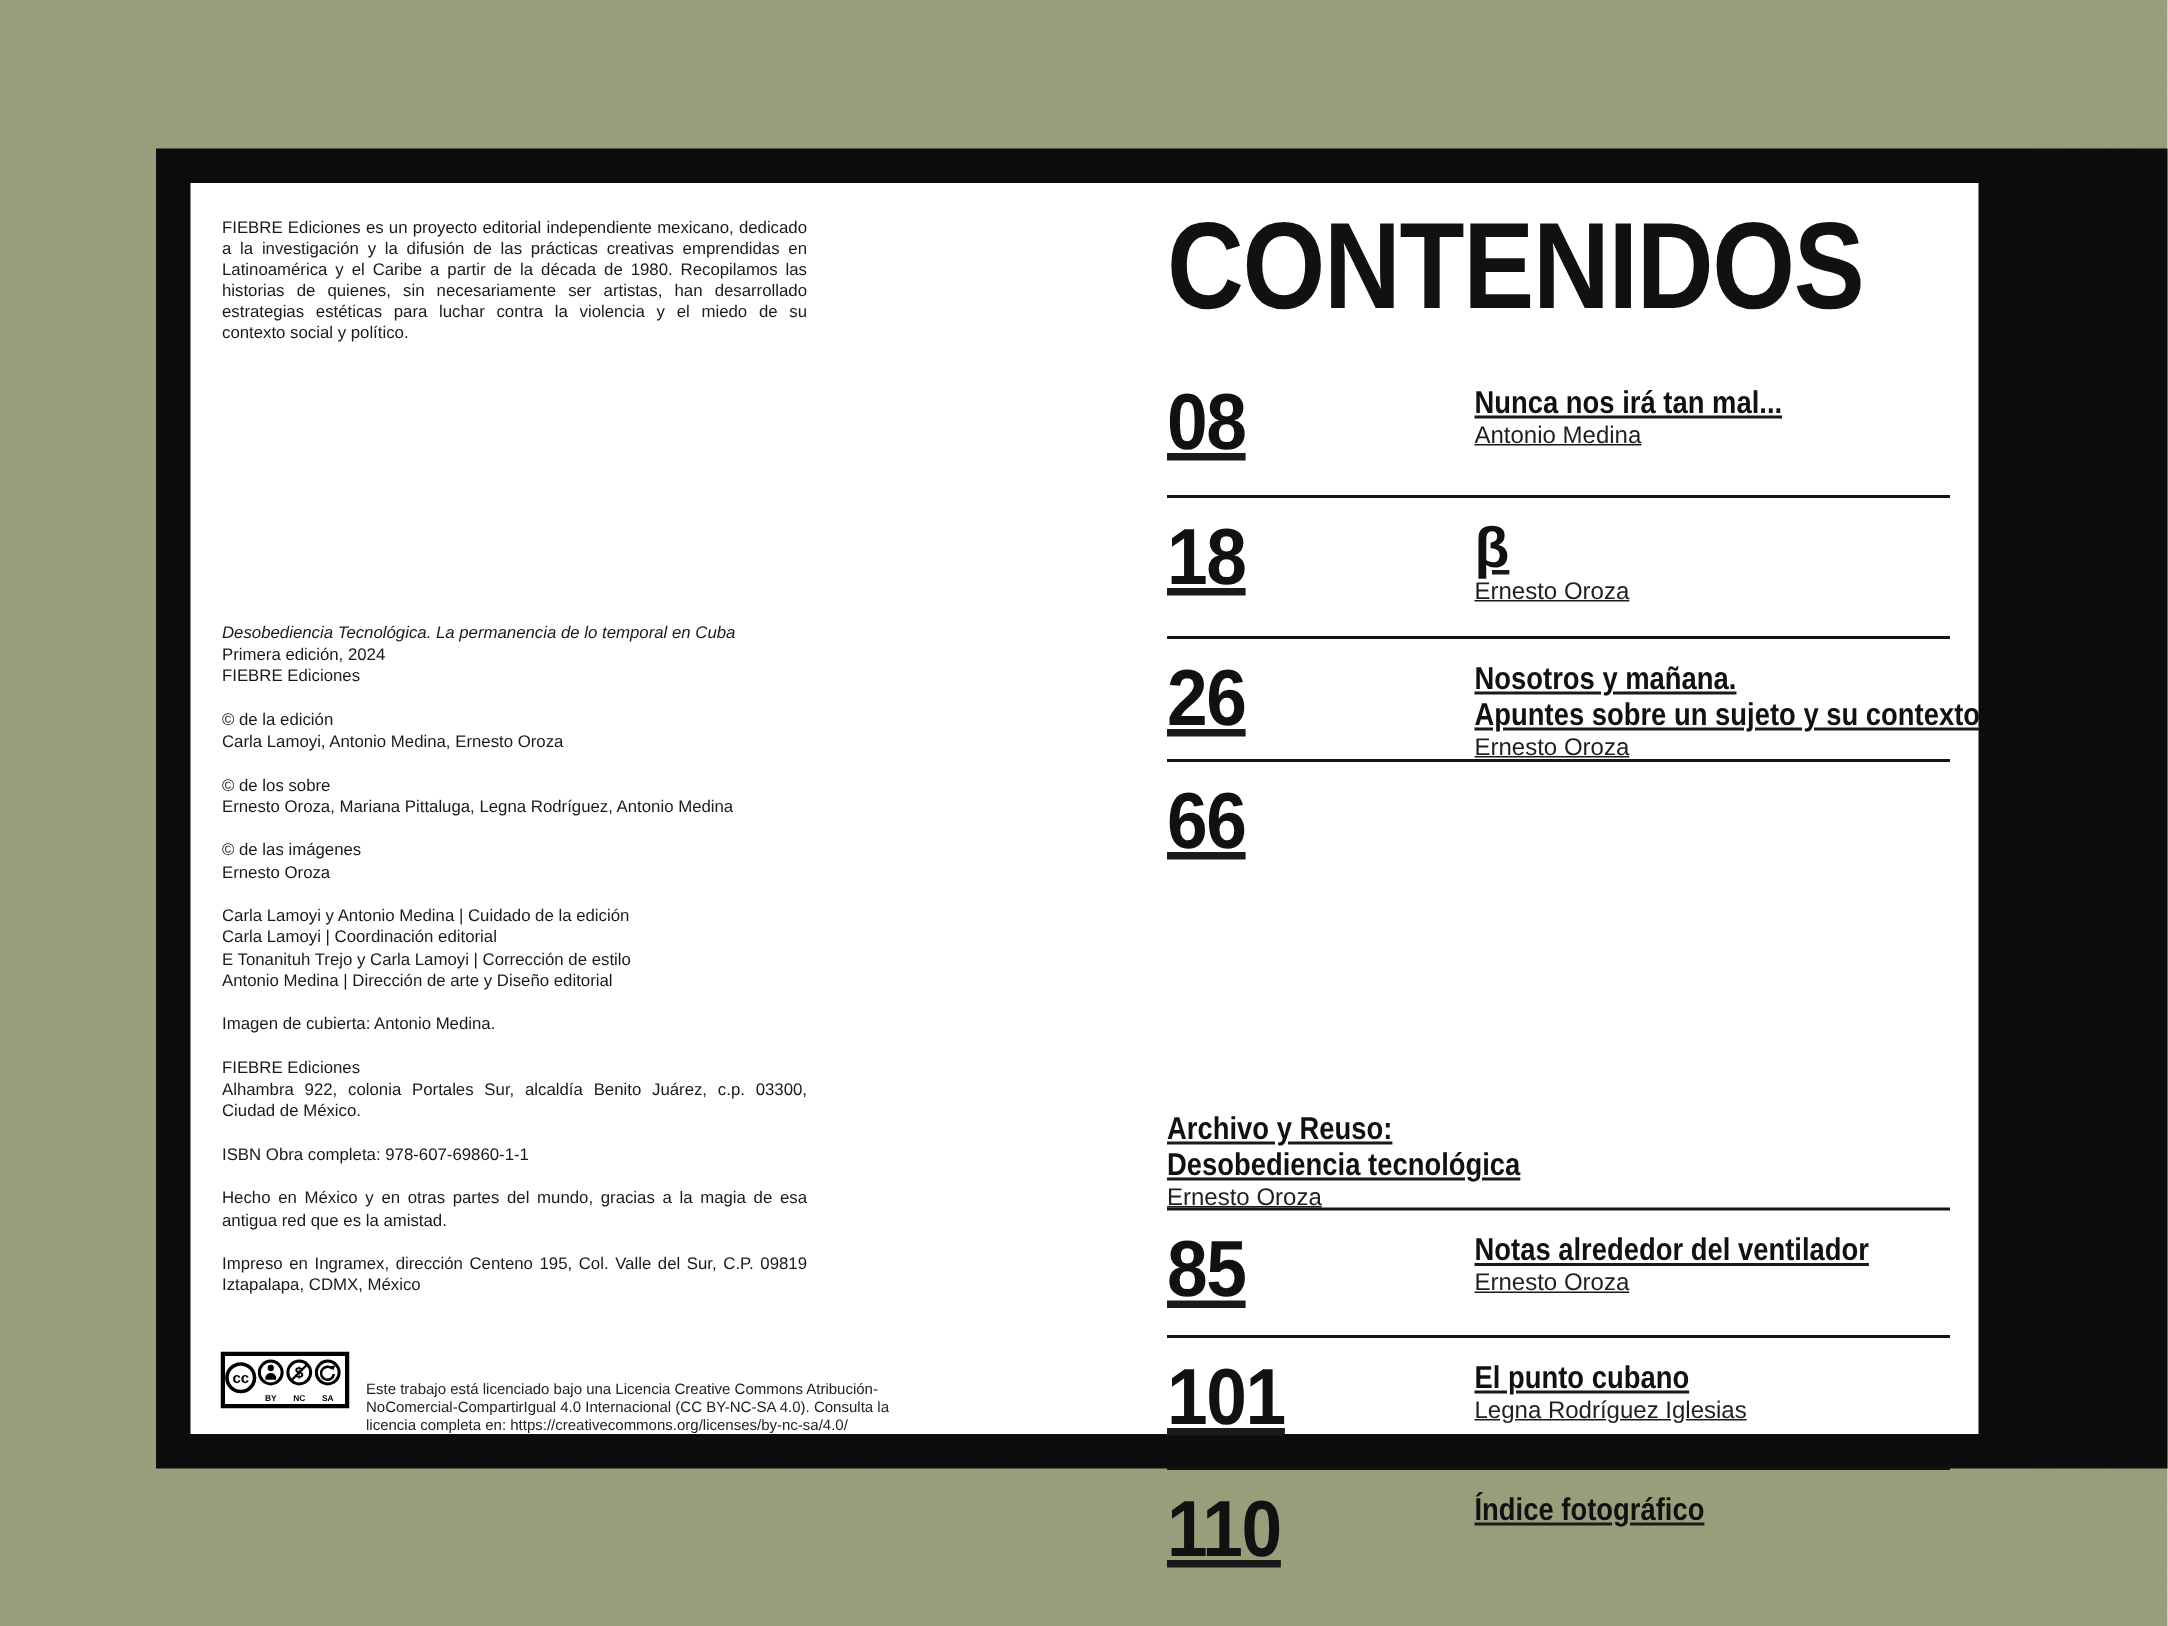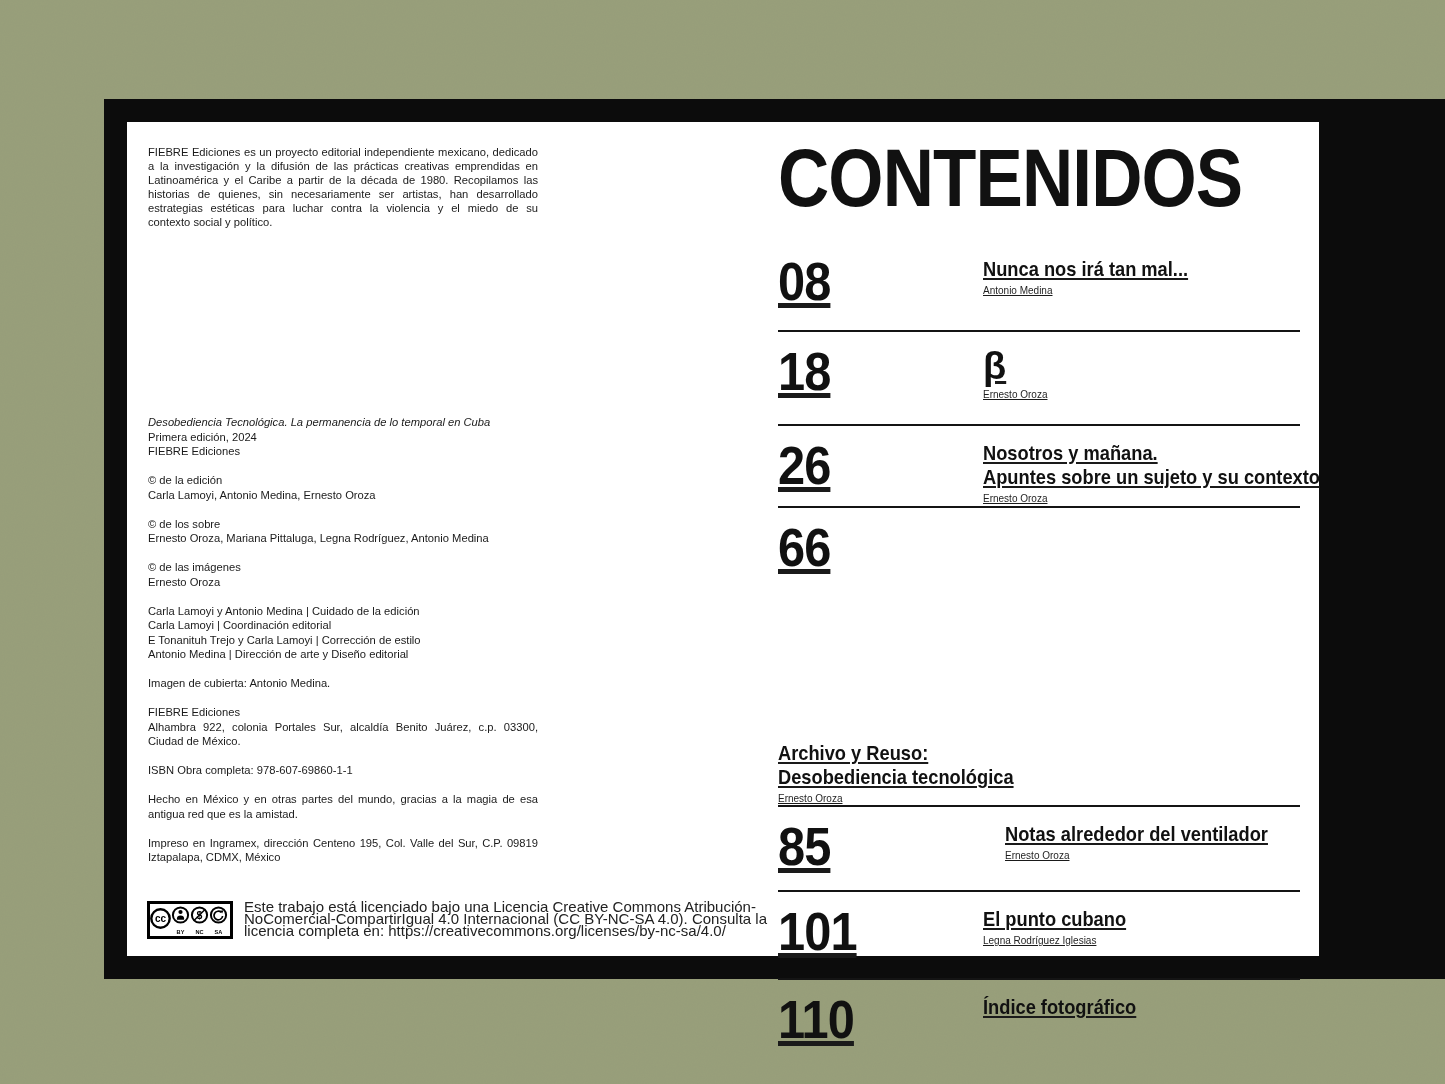--- a/index.html
+++ b/index.html
@@ -19,21 +19,21 @@
   }
   
   .intro{position:absolute;left:21px;top:24px;width:390px;font-size:11.2px;line-height:13.9px;}
   .colophon{position:absolute;left:21px;top:293px;width:390px;font-size:11.2px;line-height:14.5px;}
   .para{margin:0 0 14.5px 0;}
   .line{white-space:nowrap;}
   .jline{text-align:justify;text-align-last:justify;}
   .italic{font-style:italic;}
   .license{position:absolute;left:20px;top:779px;display:flex;align-items:flex-start;gap:11px;}
   .badge svg{display:block;}
-  .license-text{font-size:15px;line-height:12.2px;color:#222;}
+  .license-text{font-size:10px;line-height:12.2px;color:#222;margin-top:20px;}
   .license-text .line{white-space:nowrap;}
   
   .toc{position:absolute;left:651px;top:14px;width:522px;}
   .toc-title{
     margin:0;font-size:82px;line-height:84px;font-weight:700;letter-spacing:-1px;
     white-space:nowrap;transform:scaleX(.865);transform-origin:left top;color:#111;
   }
   .entries{margin-top:22px;}
   .row{display:flex;box-sizing:border-box;border-bottom:2px solid #141414;text-decoration:underline;}
   .row.last{border-bottom:none;}
@@ -41,21 +41,21 @@
     width:205px;flex:0 0 205px;font-size:53px;font-weight:700;line-height:1;
     padding-top:13px;letter-spacing:-1px;color:#111;
     transform:scaleX(.92);transform-origin:left top;
   }
   .content{flex:1;padding-top:15px;}
   .titles{
     font-size:21px;font-weight:700;line-height:24px;color:#111;
     transform:scaleX(.87);transform-origin:left top;white-space:nowrap;
   }
   .row.beta .titles{font-size:38px;line-height:38px;font-weight:600;transform:none;}
-  .author{font-size:10px;line-height:13px;margin-top:3px;color:#1f1f1f;}
+  .author{font-size:16px;line-height:13px;margin-top:3px;color:#1f1f1f;}
 </style>
 </head>
 <body>
 
 <svg class="grain" xmlns="http://www.w3.org/2000/svg">
   <filter id="n">
       <feTurbulence type="fractalNoise" baseFrequency="0.9" numOctaves="2" stitchTiles="stitch"></feTurbulence>
       <feColorMatrix type="matrix" values="0 0 0 0 0.2  0 0 0 0 0.2  0 0 0 0 0.15  0 0 0 0.5 0"></feColorMatrix>
     </filter>
   <rect width="100%" height="100%" filter="url(#n)"></rect>
@@ -188,21 +188,21 @@
           <div class="row" style="min-height: 90px; flex-direction: column;">
             <div class="num">66</div>
             <div class="content">
               <div class="titles">
                 <div class="tline">Archivo y Reuso:</div>
                 <div class="tline">Desobediencia tecnológica</div>
               </div>
               <div class="author">Ernesto Oroza</div>
             </div>
           </div>
-          <div class="row" style="min-height: 85px; gap: 22px;">
+          <div class="row" style="min-height: 85px;">
             <div class="num">85</div>
             <div class="content">
               <div class="titles">
                 <div class="tline">Notas alrededor del ventilador</div>
               </div>
               <div class="author">Ernesto Oroza</div>
             </div>
           </div>
           <div class="row" style="min-height: 88px;">
             <div class="num">101</div>

